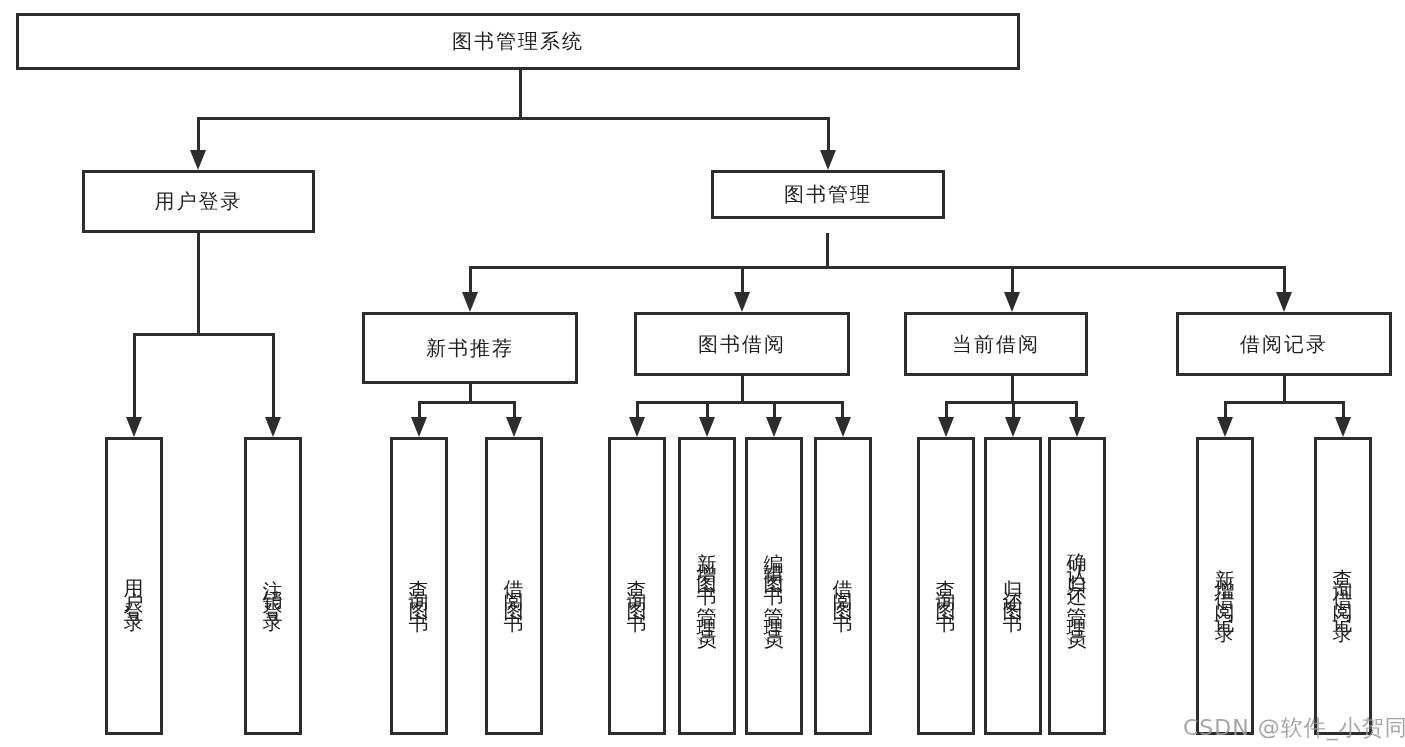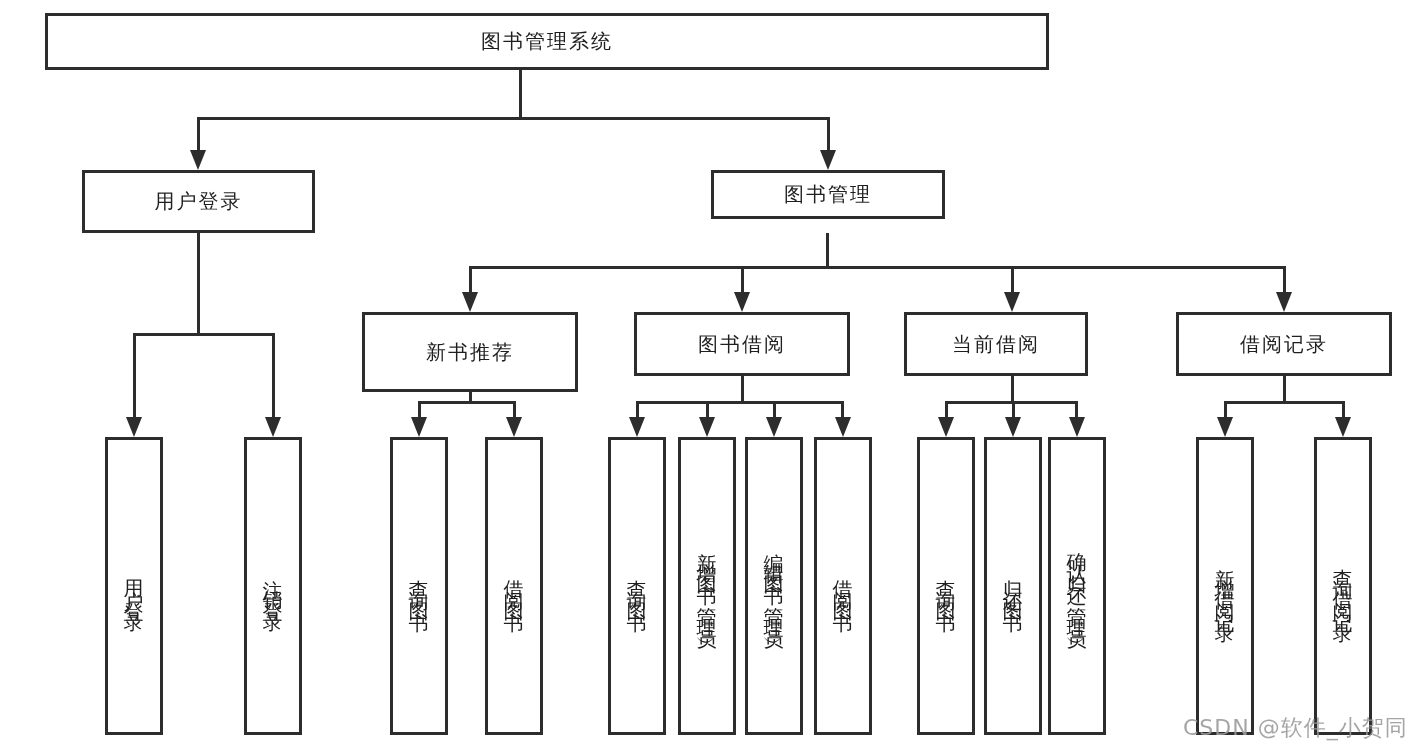--- a/index.html
+++ b/index.html
@@ -63,21 +63,21 @@
     white-space: nowrap;
     z-index: 5;
     opacity: 0.9;
   }
 </style>
 </head>
 <body>
 
 <div class="canvas">
 
-  <div class="bx" style="left:16px; top:13px; width:1004px; height:57px;margin-left:29px;">图书管理系统</div>
+  <div class="bx" style="left:16px; top:13px; width:1004px; height:57px;">图书管理系统</div>
 
   <div class="ln" style="left:519px; top:69px; width:3px; height:49px;"></div>
   <div class="ln" style="left:197px; top:117px; width:633px; height:3px;"></div>
   <div class="ln" style="left:197px; top:117px; width:3px; height:35px;"></div>
   <div class="ln" style="left:827px; top:117px; width:3px; height:35px;"></div>
   <div class="ar" style="left:190px; top:150px;"></div>
   <div class="ar" style="left:820px; top:150px;"></div>
 
   <div class="bx" style="left:82px; top:170px; width:233px; height:63px;">用户登录</div>
   <div class="bx" style="left:711px; top:170px; width:234px; height:49px;">图书管理</div>
@@ -93,21 +93,21 @@
   <div class="ln" style="left:469px; top:266px; width:817px; height:3px;"></div>
   <div class="ln" style="left:469px; top:266px; width:3px; height:26px;"></div>
   <div class="ln" style="left:741px; top:266px; width:3px; height:26px;"></div>
   <div class="ln" style="left:1011px; top:266px; width:3px; height:26px;"></div>
   <div class="ln" style="left:1283px; top:266px; width:3px; height:26px;"></div>
   <div class="ar" style="left:462px; top:292px;"></div>
   <div class="ar" style="left:734px; top:292px;"></div>
   <div class="ar" style="left:1004px; top:292px;"></div>
   <div class="ar" style="left:1276px; top:292px;"></div>
 
-  <div class="bx" style="left:362px; top:312px; width:216px; height:80px;">新书推荐</div>
+  <div class="bx" style="left:362px; top:312px; width:216px; height:72px;">新书推荐</div>
   <div class="bx" style="left:634px; top:312px; width:216px; height:64px;text-align:center;">图书借阅</div>
   <div class="bx" style="left:904px; top:312px; width:184px; height:64px;">当前借阅</div>
   <div class="bx" style="left:1176px; top:312px; width:216px; height:64px;">借阅记录</div>
 
   <div class="ln" style="left:469px; top:376px; width:3px; height:28px;"></div>
   <div class="ln" style="left:418px; top:401px; width:97px; height:3px;"></div>
   <div class="ln" style="left:418px; top:401px; width:3px; height:16px;"></div>
   <div class="ln" style="left:513px; top:401px; width:3px; height:16px;"></div>
   <div class="ar" style="left:411px; top:417px;"></div>
   <div class="ar" style="left:506px; top:417px;"></div>

